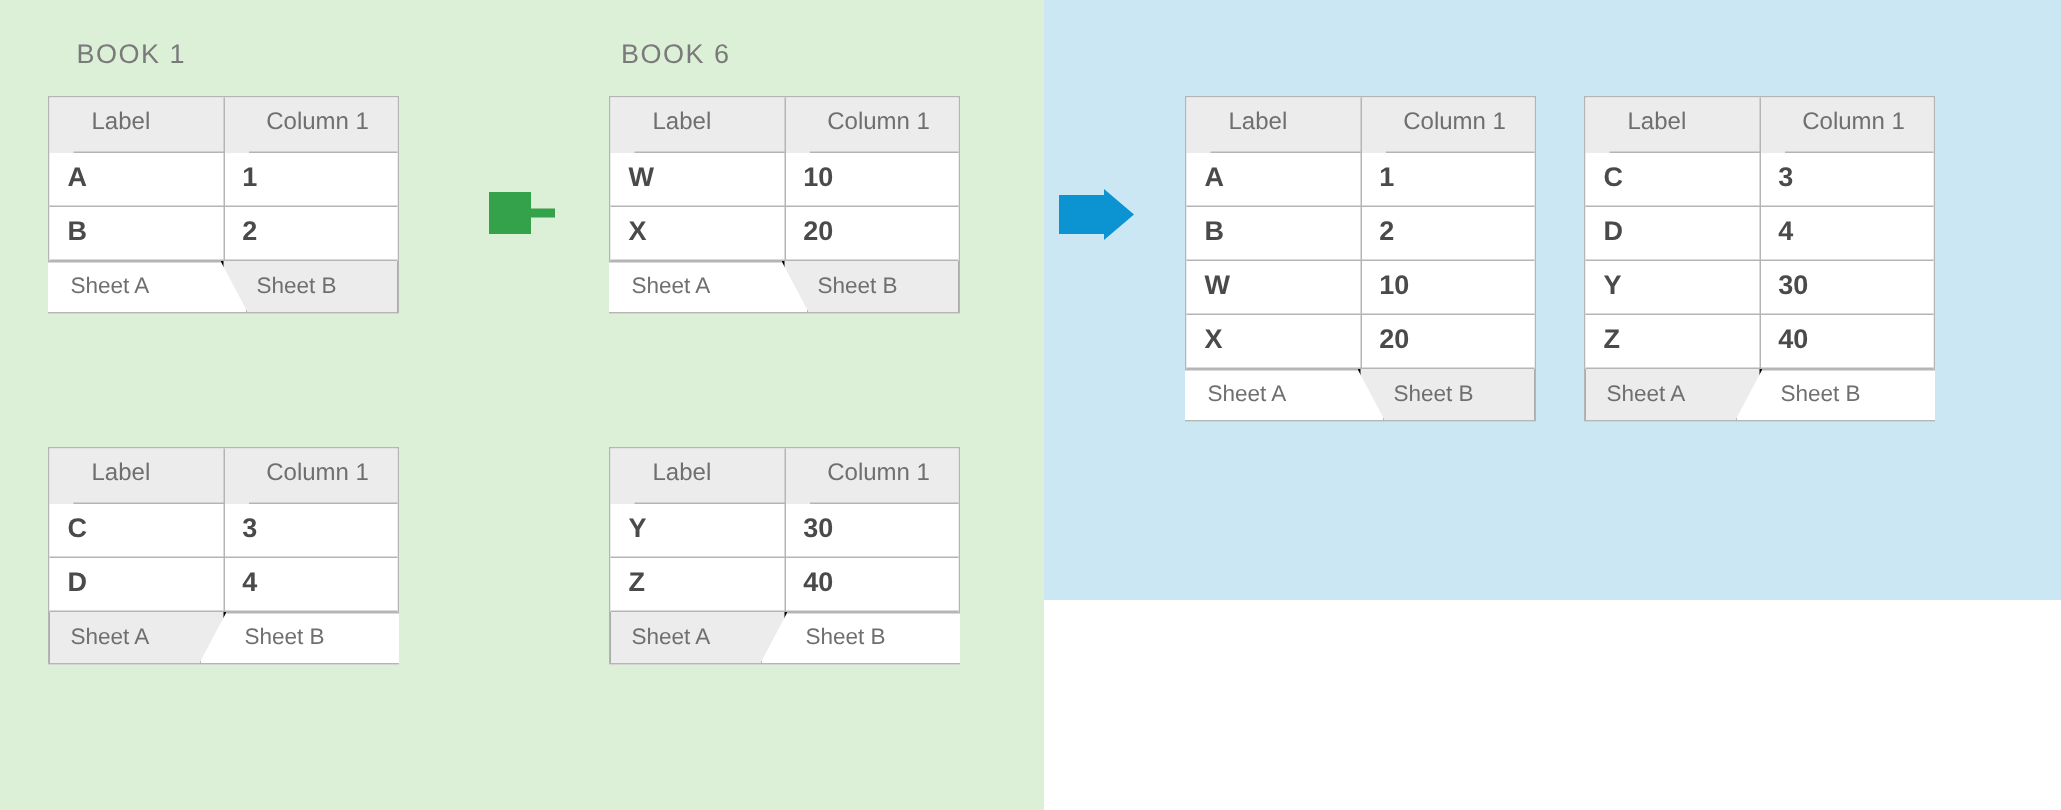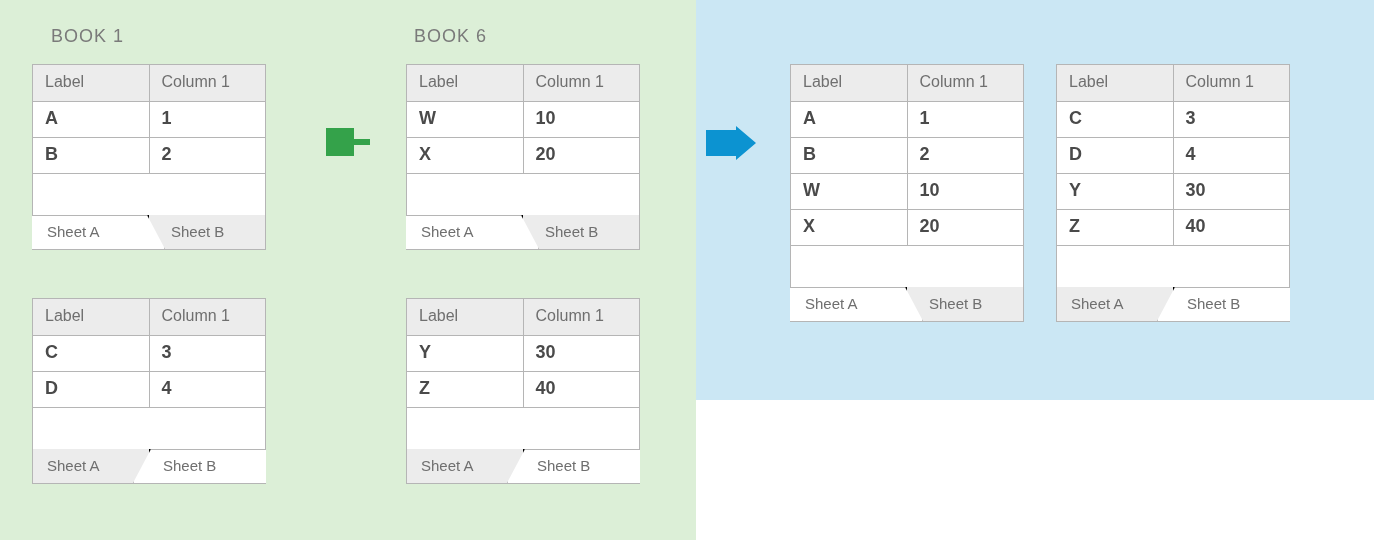--- a/index.html
+++ b/index.html
@@ -42,20 +42,21 @@
     display: flex;
     background: #ececec;
   }
   .workbook .thead .cell {
     flex: 1;
     padding: 8px 12px 10px 12px;
     font-size: 16px;
     color: #6f6f6f;
     border-right: 1px solid #b5b5b5;
     border-bottom: 1px solid #b5b5b5;
+    margin-left: 16px;
   }
   .workbook .thead .cell:last-child { border-right: none; }
   .workbook .row {
     display: flex;
   }
   .workbook .row .cell {
     flex: 1;
     padding: 6px 12px 8px 12px;
     font-size: 18px;
     font-weight: 700;
@@ -65,21 +66,20 @@
     background: #fff;
   }
   .workbook .row .cell:last-child { border-right: none; }
   .workbook .row:last-of-type .cell { border-bottom: 1px solid #b5b5b5; }
 
   .tabs {
     display: flex;
     height: 34px;
     background: #000000;
     position: relative;
-    margin-top: 41px;
   }
   .tabs .tab {
     position: relative;
     width: 50%;
     font-size: 15px;
     color: #6f6f6f;
     line-height: 34px;
   }
   .tabs .tab.inactive {
     padding-left: 14px;

